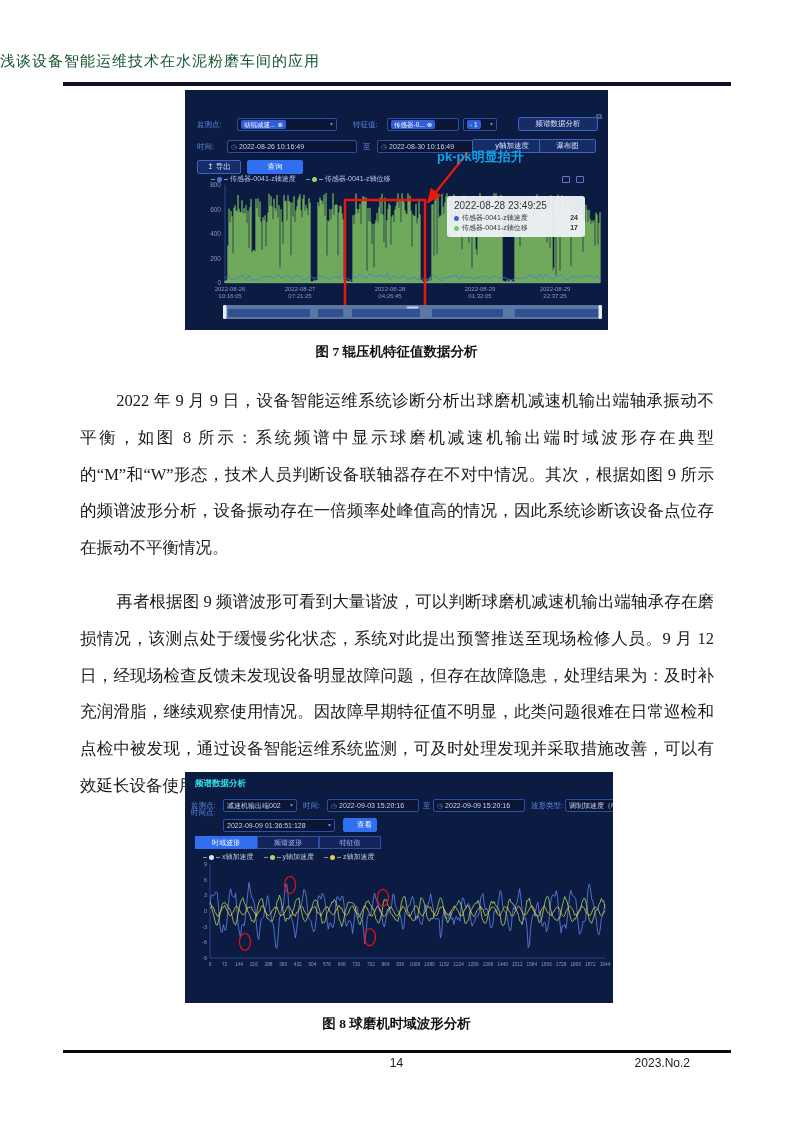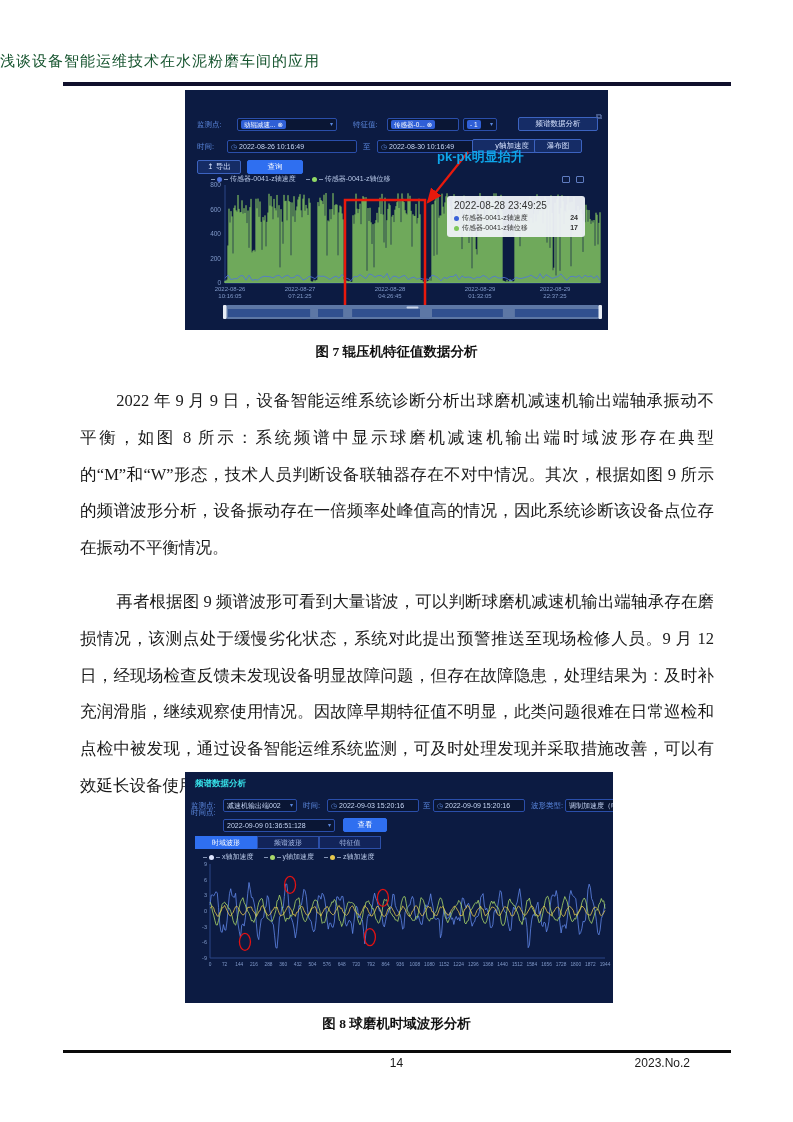--- a/index.html
+++ b/index.html
@@ -94,21 +94,21 @@
     <div class="inp" style="left:42px;top:50px;width:130px;">
       <span class="clock">◷</span>
       <span>2022-08-26 10:16:49</span>
     </div>
     <span class="lbl" style="left:178px;top:50px;">至</span>
     <div class="inp" style="left:192px;top:50px;width:130px;">
       <span class="clock">◷</span>
       <span>2022-08-30 10:16:49</span>
     </div>
     <div class="btn" style="right:56px;top:49px;width:80px;">y轴加速度</div>
-    <div class="btn" style="right:26px;top:49px;width:48px;">瀑布图</div>
+    <div class="btn" style="right:12px;top:49px;width:57px;">瀑布图</div>
 
     <div class="btn" style="left:12px;top:70px;width:44px;"><span>↥</span> <span>导出</span></div>
     <div class="btn btn-primary" style="left:62px;top:70px;width:56px;">查询</div>
 
     <div class="legend" style="left:26px;top:84px;">
       <span class="leg-item">
         <span class="leg-line"></span>
           <span class="leg-dot" id="leg7d0" style="background: rgb(79, 116, 224);"></span>
           <span class="leg-line"></span>
         <span>传感器-0041-z轴速度</span>
@@ -585,21 +585,21 @@
     <div class="inp" style="left:346px;top:27px;width:76px;margin-left:34px;">
       <span>调制加速度（电流</span>
 
     </div>
 
     <span class="lbl" style="left:6px;top:34px;">时间点:</span>
     <div class="inp" style="left:38px;top:47px;width:112px;">
       <span>2022-09-09 01:36:51:128</span>
       <span class="caret">▾</span>
     </div>
-    <div class="btn btn-primary" style="left:158px;top:46px;width:44px;">查看</div>
+    <div class="btn btn-primary" style="left:158px;top:46px;width:34px;text-align:right;">查看</div>
 
     <div class="tabs">
       <div class="tab active">时域波形</div>
       <div class="tab">频谱波形</div>
       <div class="tab">特征值</div>
     </div>
 
     <div class="legend" style="left:18px;top:80px;">
       <span class="leg-item">
         <span class="leg-line"></span>

